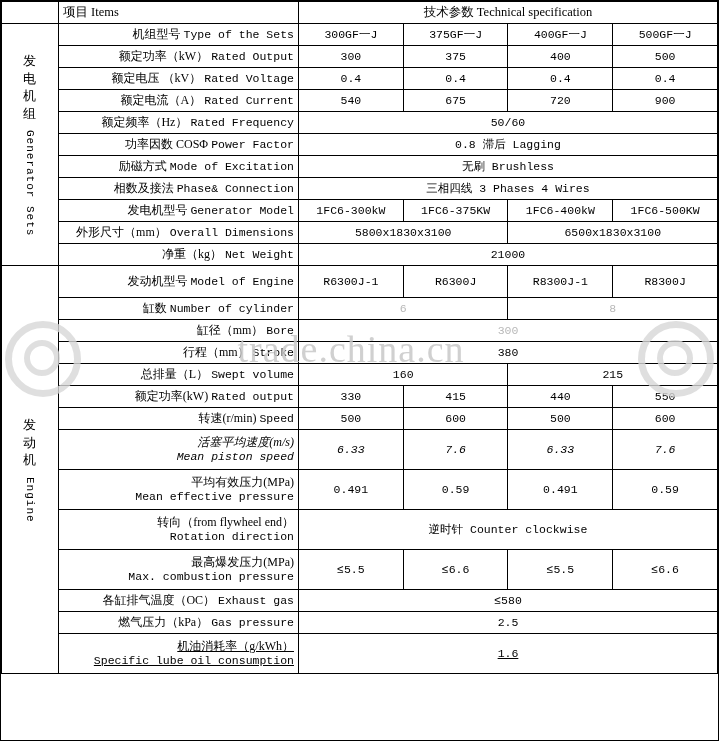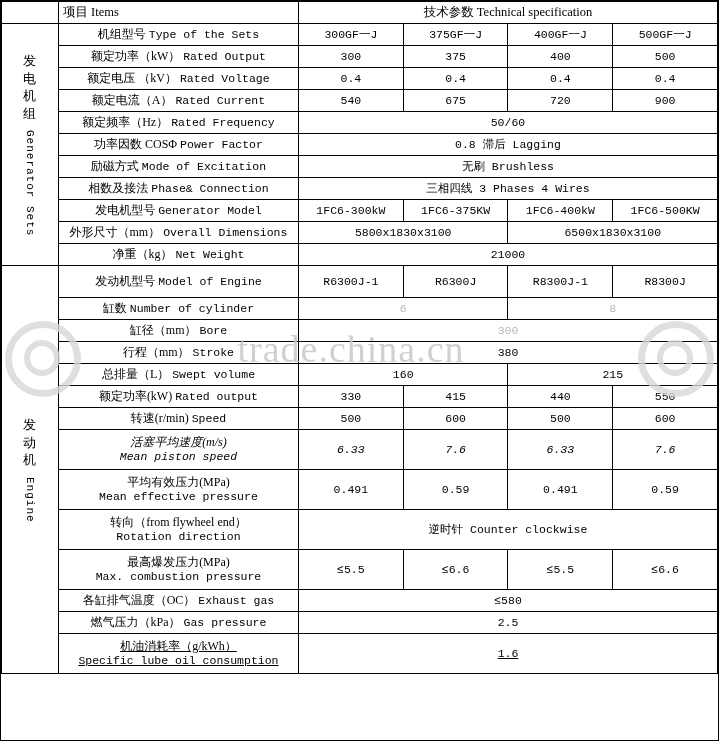--- a/index.html
+++ b/index.html
@@ -46,21 +46,21 @@
   .grp .en{
     display:block;
     writing-mode:vertical-rl;
     margin:0 auto;
     font-size:11px;
     letter-spacing:1px;
     font-family:"Liberation Mono", monospace;
   }
   .itm{
     width:236px;
-    text-align:center;
+    text-align:right;
     font-size:12px;
     padding-left:8px;
     font-family:"Liberation Serif", serif;
   }
   .itm .en{font-family:"Liberation Mono", monospace;font-size:11.5px;}
   .val{
     text-align:center;
     font-family:"Liberation Mono", monospace;
     font-size:11.5px;
     width:103px;

